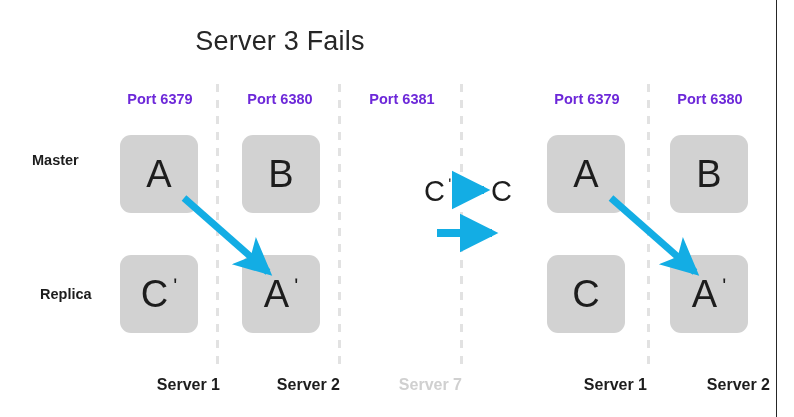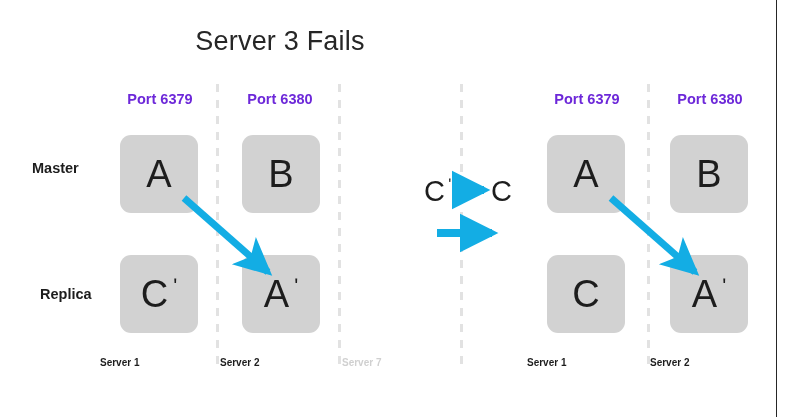--- a/index.html
+++ b/index.html
@@ -61,24 +61,24 @@
     top: 91px;
     width: 120px;
     text-align: center;
     font-size: 14.5px;
     font-weight: 700;
     color: #6d28d9;
     white-space: nowrap;
   }
   .server-label {
     position: absolute;
-    top: 357px;
+    top: 376px;
     width: 120px;
-    text-align: left;
-    font-size: 10px;
+    text-align: right;
+    font-size: 16px;
     font-weight: 700;
     color: #1d1d1d;
     white-space: nowrap;
   }
   .server-label.dim { color: #d0d0d0; }
   .row-label {
     position: absolute;
     width: 96px;
     text-align: left;
     font-size: 14.5px;
@@ -138,22 +138,23 @@
 <div class="canvas">
 
   <div class="title">Server 3 Fails</div>
 
   <div class="vsep" style="left:216px;"></div>
   <div class="vsep" style="left:338px;"></div>
   <div class="vsep" style="left:460px;"></div>
 
   <div class="port-label" style="left:100px;">Port 6379</div>
   <div class="port-label" style="left:220px;">Port 6380</div>
-
-  <div class="row-label" style="left:32px; top:160px;">Master</div>
+  <div class="port-label" style="left:342px;">Port 6381</div>
+
+  <div class="row-label" style="left:32px; top:152px;">Master</div>
   <div class="row-label" style="left:40px; top:286px;">Replica</div>
 
   <div class="node" style="left:120px; top:135px;">
     <span class="node-text"><span>A</span></span>
   </div>
   <div class="node" style="left:242px; top:135px;">
     <span class="node-text"><span>B</span></span>
   </div>
 
   <div class="node" style="left:120px; top:255px;">

